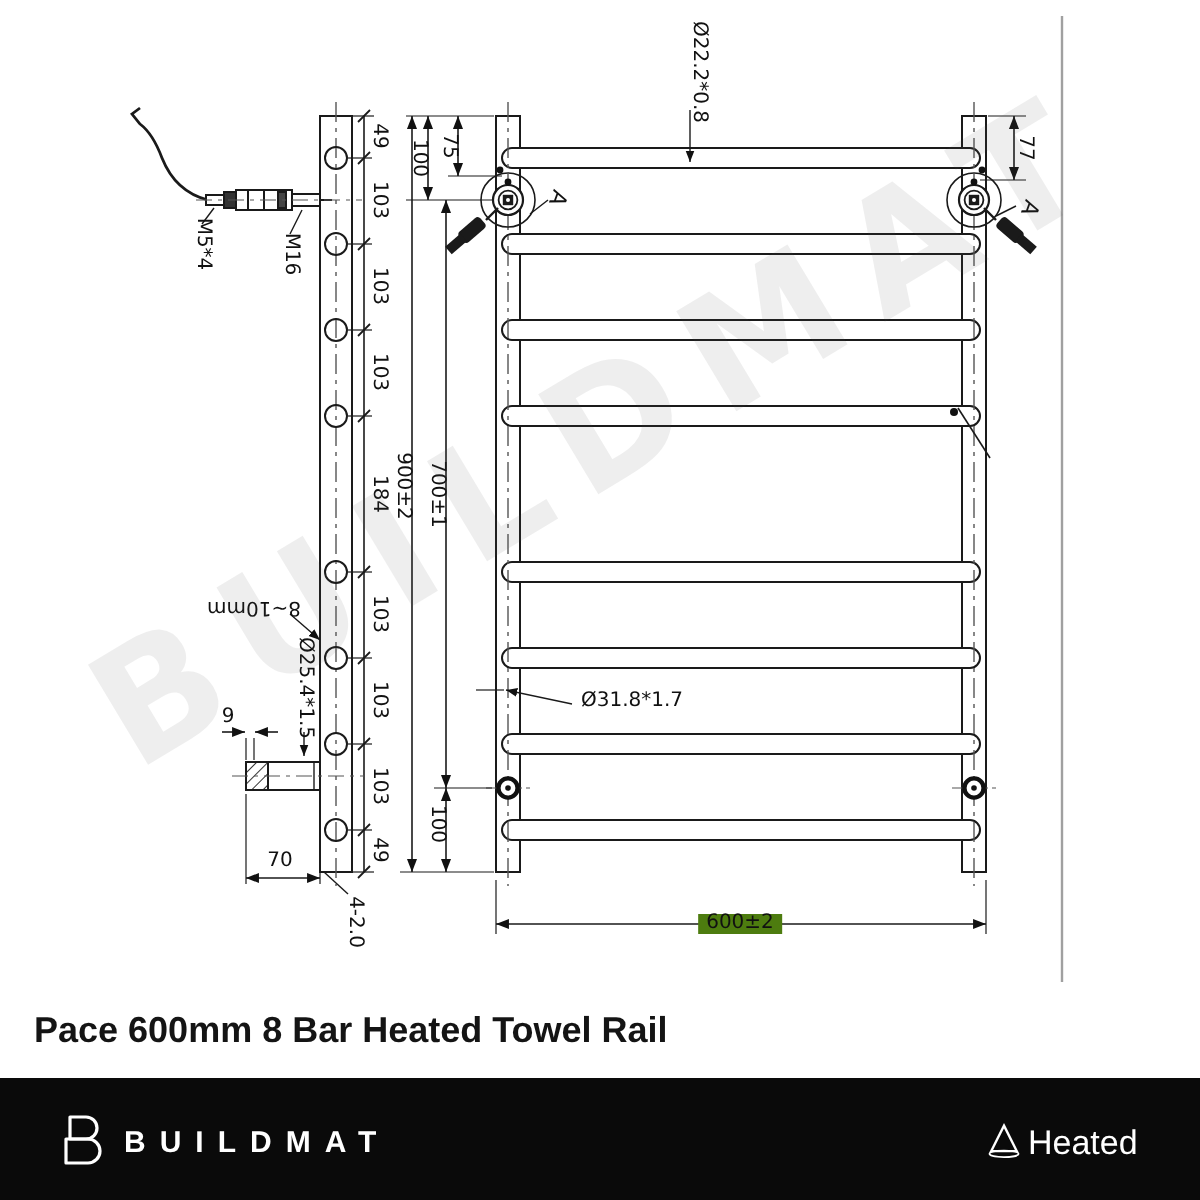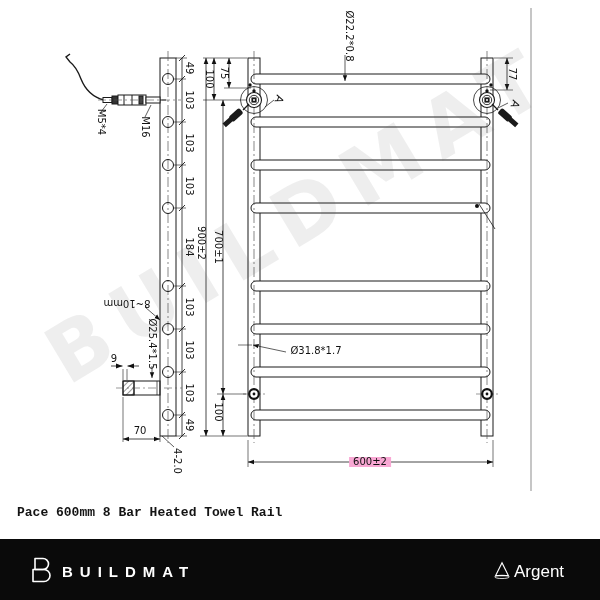--- a/index.html
+++ b/index.html
@@ -4,26 +4,26 @@
 <style>
   html,body{margin:0;padding:0;background:#fff;}
   .canvas{position:relative;width:600px;height:600px;background:#fff;overflow:hidden;
           font-family:"DejaVu Sans",sans-serif;}
   .drawing-svg{position:absolute;left:0;top:0;}
   .lbl{position:absolute;font:10px "DejaVu Sans",sans-serif;color:#111;white-space:nowrap;
        transform:translate(-50%,-50%);line-height:1;}
   .rot90{transform:translate(-50%,-50%) rotate(90deg);}
   .rot180{transform:translate(-50%,-50%) rotate(180deg);}
   .rotA{transform:translate(-50%,-50%) rotate(110deg);font-size:11px;}
-  .w600bg{background:#f9a8d4;padding:0 4px;}
+  .w600bg{background:#4d7c0f;padding:0 4px;}
   .watermark{position:absolute;left:-80px;top:168px;width:760px;text-align:center;
              transform:rotate(-31deg);font-weight:800;font-size:80px;letter-spacing:14px;
              color:rgba(90,90,90,0.10);pointer-events:none;font-family:"DejaVu Sans",sans-serif;}
-  .title{position:absolute;left:17px;top:505px;font-family:Liberation Mono, monospace;
-         font-size:13px;font-weight:600;color:#141414;text-align:right;}
+  .title{position:absolute;left:17px;top:505px;font-family:Liberation Sans, sans-serif;
+         font-size:18px;font-weight:600;color:#141414;text-align:right;}
   .footer{position:absolute;left:0;top:539px;width:600px;height:61px;background:#0a0a0a;}
   .brand-text{position:absolute;left:62px;top:563px;color:#fff;font-family:"Liberation Sans",sans-serif;
               font-size:15px;font-weight:700;letter-spacing:7px;}
   .partner-text{position:absolute;left:514px;top:562px;color:#fff;font-family:"Liberation Sans",sans-serif;
                 font-size:17px;font-weight:400;}
   .logo-icon{position:absolute;left:28px;top:556px;}
   .partner-icon{position:absolute;left:492px;top:560px;}
 </style>
 </head>
 <body>
@@ -258,15 +258,15 @@
       <path d="M5,13.5 h11 a6,6 0 1 1 0,12 h-11 z"></path>
     </g>
   </svg>
   <div class="brand-text">BUILDMAT</div>
   <svg class="partner-icon" width="20" height="22" viewBox="0 0 22 22">
     <g stroke="#fff" fill="none">
       <path d="M11,2 L18,16 L4,16 Z" stroke-width="1.3"></path>
       <ellipse cx="11" cy="17.5" rx="8" ry="1.8" stroke-width="0.9"></ellipse>
     </g>
   </svg>
-  <div class="partner-text">Argent</div>
+  <div class="partner-text">Heated</div>
 
 </div>
 
 </body></html>

